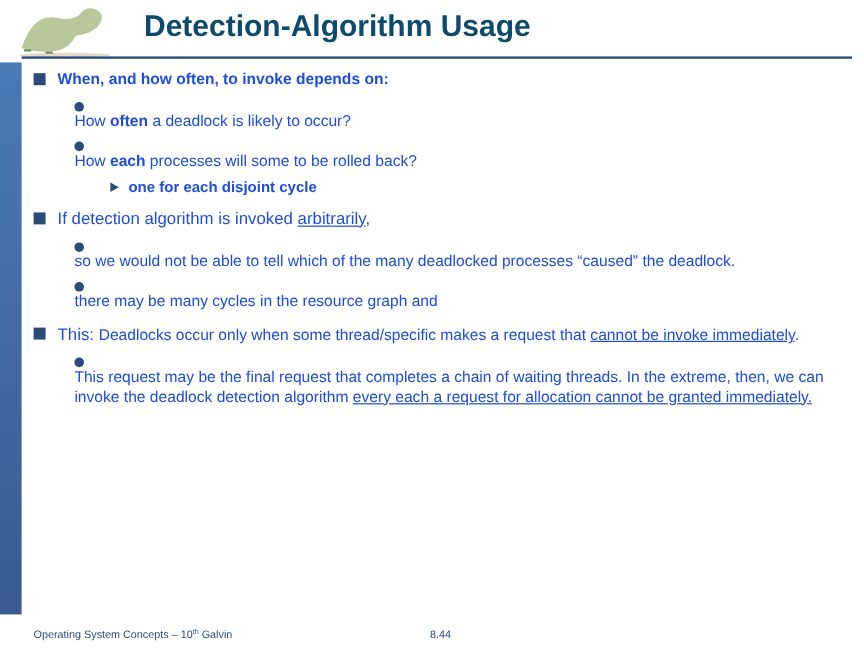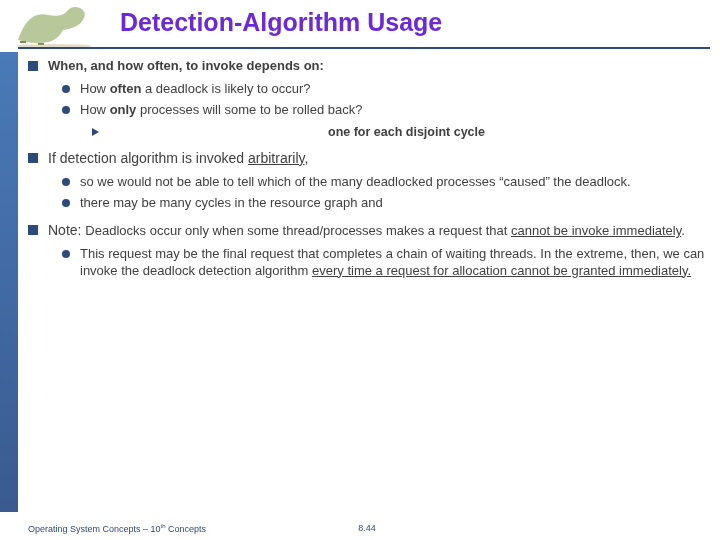--- a/index.html
+++ b/index.html
@@ -23,67 +23,67 @@
     padding-top: 8px;
   }
   .dino {
     position: absolute;
     left: 8px; top: 0;
     width: 92px; height: 48px;
   }
   .title {
     font-size: 25px;
     font-weight: bold;
-    color: #6d28d9;
+    color: #0c4a6e;
     padding-left: 10px;
   }
   .hr {
     position: absolute;
     left: 18px; right: 10px; top: 47px;
     height: 2px;
     background: #2c4b7a;
   }
   .content {
     position: absolute;
     left: 28px; top: 58px; right: 14px; bottom: 28px;
     font-size: 13px;
-    color: #404040;
+    color: #1d4ed8;
     line-height: 1.28;
   }
   .bullet-sq {
     display: flex;
     margin-bottom: 6px;
   }
   .bullet-sq .mark {
     width: 10px; height: 10px;
     background: #2c4b7a;
     margin-top: 3px;
     margin-right: 10px;
     flex-shrink: 0;
   }
   .bullet-sq .txt { flex: 1; }
   .sub-list { margin-left: 34px; margin-top: 4px; }
   .bullet-dot {
     display: flex;
     margin-bottom: 5px;
+    flex-direction: column;
   }
   .bullet-dot .mark {
     width: 8px; height: 8px;
     border-radius: 50%;
     background: #2c4b7a;
     margin-top: 4px;
     margin-right: 10px;
     flex-shrink: 0;
   }
   .bullet-dot .txt { flex: 1; font-size: 13px; }
   .subsub-list { margin-left: 30px; margin-top: 3px; }
   .bullet-tri {
     display: flex;
     margin-bottom: 5px;
-    text-align: center;
   }
   .bullet-tri .mark {
     width: 0; height: 0;
     border-top: 4px solid transparent;
     border-bottom: 4px solid transparent;
     border-left: 7px solid #2c4b7a;
     margin-top: 4px;
     margin-right: 8px;
     flex-shrink: 0;
   }
@@ -125,21 +125,21 @@
       <div class="mark"></div>
       <div class="txt b">When, and how often, to invoke depends on:</div>
     </div>
     <div class="sub-list">
       <div class="bullet-dot">
         <div class="mark"></div>
         <div class="txt"><span>How </span><span class="b">often</span><span> a deadlock is likely to occur?</span></div>
       </div>
       <div class="bullet-dot">
         <div class="mark"></div>
-        <div class="txt"><span>How </span><span class="b">only</span><span> processes will some to be rolled back?</span></div>
+        <div class="txt"><span>How </span><span class="b">each</span><span> processes will some to be rolled back?</span></div>
       </div>
       <div class="subsub-list">
         <div class="bullet-tri">
           <div class="mark"></div>
           <div class="txt b">one for each disjoint cycle</div>
         </div>
       </div>
     </div>
   </div>
 
@@ -156,28 +156,28 @@
       <div class="bullet-dot">
         <div class="mark"></div>
         <div class="txt">there may be many cycles in the resource graph and</div>
       </div>
     </div>
   </div>
 
   <div class="sec">
     <div class="bullet-sq">
       <div class="mark"></div>
-      <div class="txt" style="font-size:14px;"><span>Note: </span><span style="font-size:13px; font-weight:normal;"><span>Deadlocks occur only when some thread/processes makes a request that </span><span class="u">cannot be invoke immediately</span><span>.</span></span></div>
+      <div class="txt" style="font-size:14px;"><span>This: </span><span style="font-size:13px; font-weight:normal;"><span>Deadlocks occur only when some thread/specific makes a request that </span><span class="u">cannot be invoke immediately</span><span>.</span></span></div>
     </div>
     <div class="sub-list">
       <div class="bullet-dot">
         <div class="mark"></div>
-        <div class="txt"><span>This request may be the final request that completes a chain of waiting threads. In the extreme, then, we can invoke the deadlock detection algorithm </span><span class="u">every time a request for allocation cannot be granted immediately.</span></div>
+        <div class="txt"><span>This request may be the final request that completes a chain of waiting threads. In the extreme, then, we can invoke the deadlock detection algorithm </span><span class="u">every each a request for allocation cannot be granted immediately.</span></div>
       </div>
     </div>
   </div>
 
 </div>
 
 <div class="footer">
-  <div class="left"><span>Operating System Concepts – 10</span><sup>th</sup><span> Concepts</span></div>
+  <div class="left"><span>Operating System Concepts – 10</span><sup>th</sup><span> Galvin</span></div>
   <div class="center">8.44</div>
 </div>
 
 </body></html>

